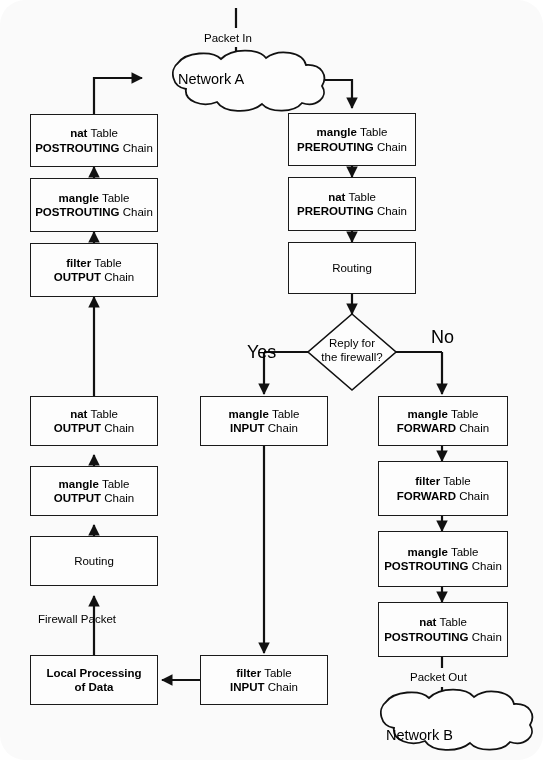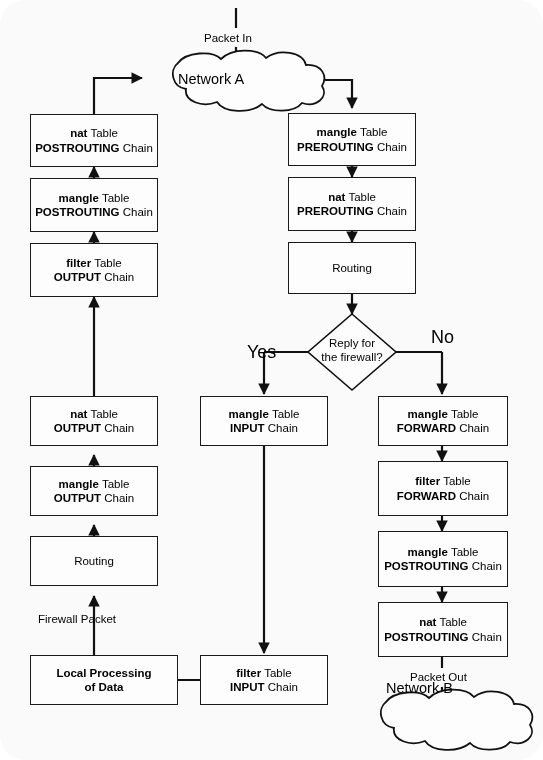--- a/index.html
+++ b/index.html
@@ -151,21 +151,21 @@
   </svg>
 
   <div class="free-label" style="left:204px; top:31px;">Packet In</div>
 
   <div class="free-label" style="left:410px; top:670px;text-align:center;">Packet Out</div>
 
   <div class="free-label" style="left:38px; top:612px;">Firewall Packet</div>
 
   <div class="cloud-label" style="left:178px; top:71px; width:140px;">Network A</div>
 
-  <div class="cloud-label" style="left:386px; top:680px; width:140px;">Network B</div>
+  <div class="cloud-label" style="left:386px; top:727px; width:140px;">Network B</div>
 
   <div class="diamond-label" style="left:302px; top:336px; width:100px;">
     <div>Reply for</div>
     <div>the firewall?</div>
   </div>
 
   <div class="branch-label" style="left:247px; top:342px;">Yes</div>
 
   <div class="branch-label" style="left:431px; top:327px;">No</div>
 
@@ -221,21 +221,21 @@
     <div class="ln">
       <span class="bold">OUTPUT</span>
       <span class="reg">Chain</span>
     </div>
   </div>
 
   <div class="node-box plain-node" style="left:30px; top:536px; width:128px; height:50px;">
     <div class="ln">Routing</div>
   </div>
 
-  <div class="node-box all-bold" style="left:30px; top:655px; width:148px; height:50px;">
+  <div class="node-box all-bold" style="left:30px; top:655px; width:128px; height:50px;">
     <div class="ln">Local Processing</div>
     <div class="ln">of Data</div>
   </div>
 
   <div class="node-box" style="left:288px; top:113px; width:128px; height:53px;">
     <div class="ln">
       <span class="bold">mangle</span>
       <span class="reg">Table</span>
     </div>
     <div class="ln">

